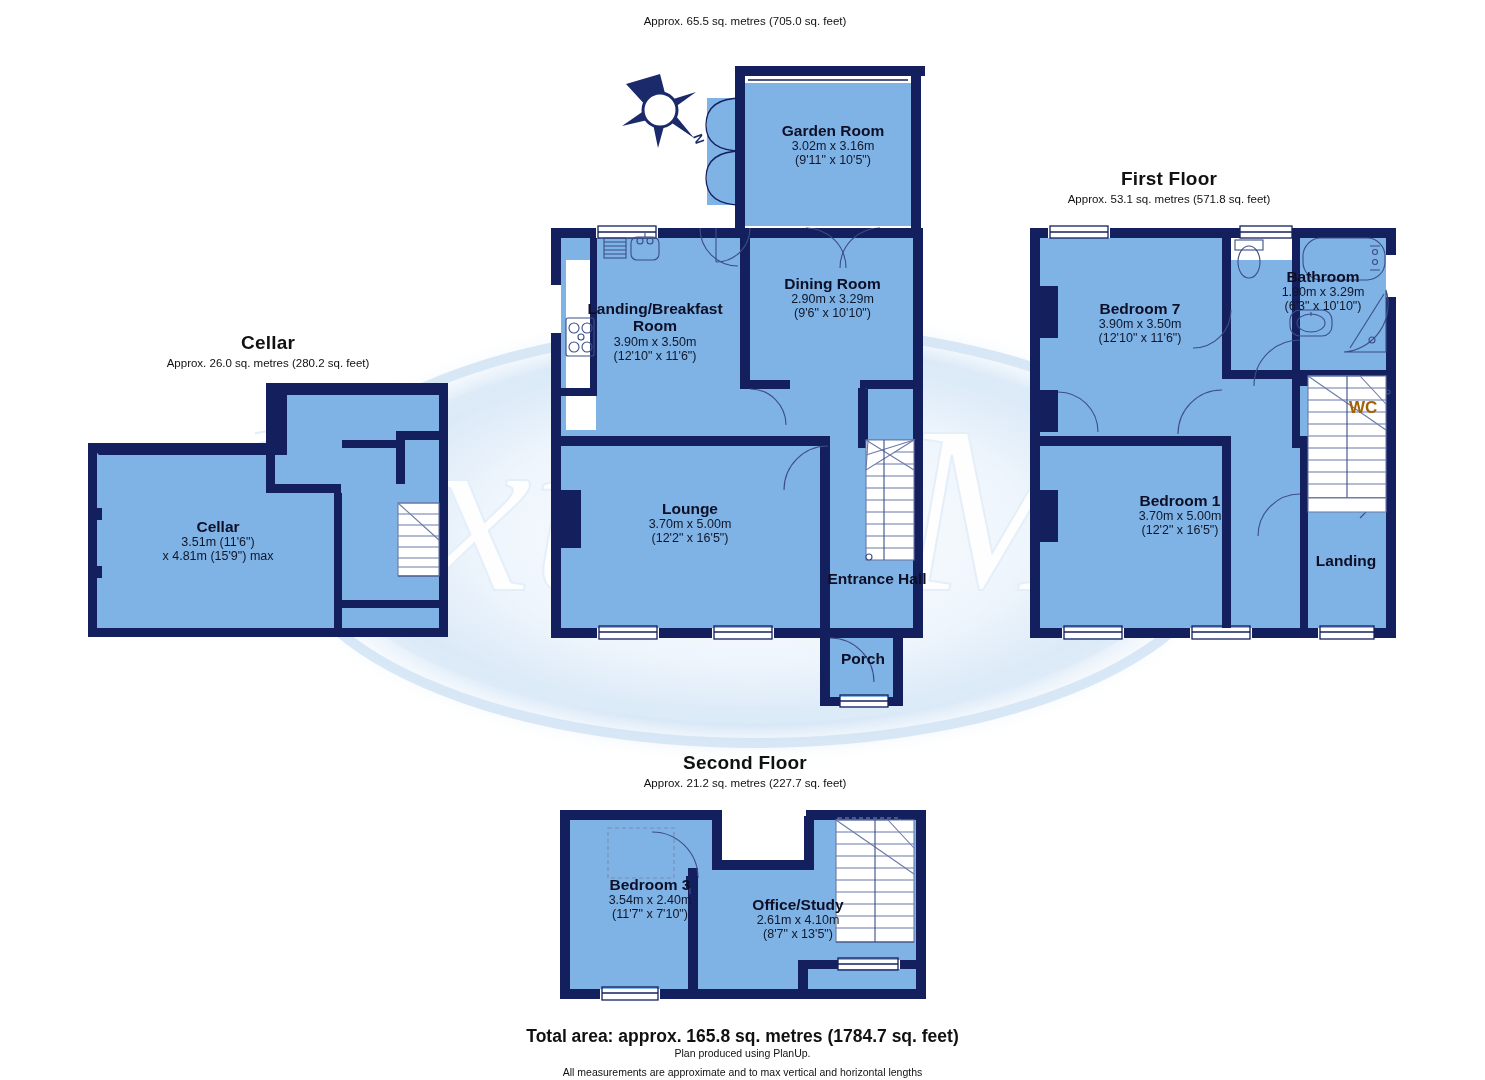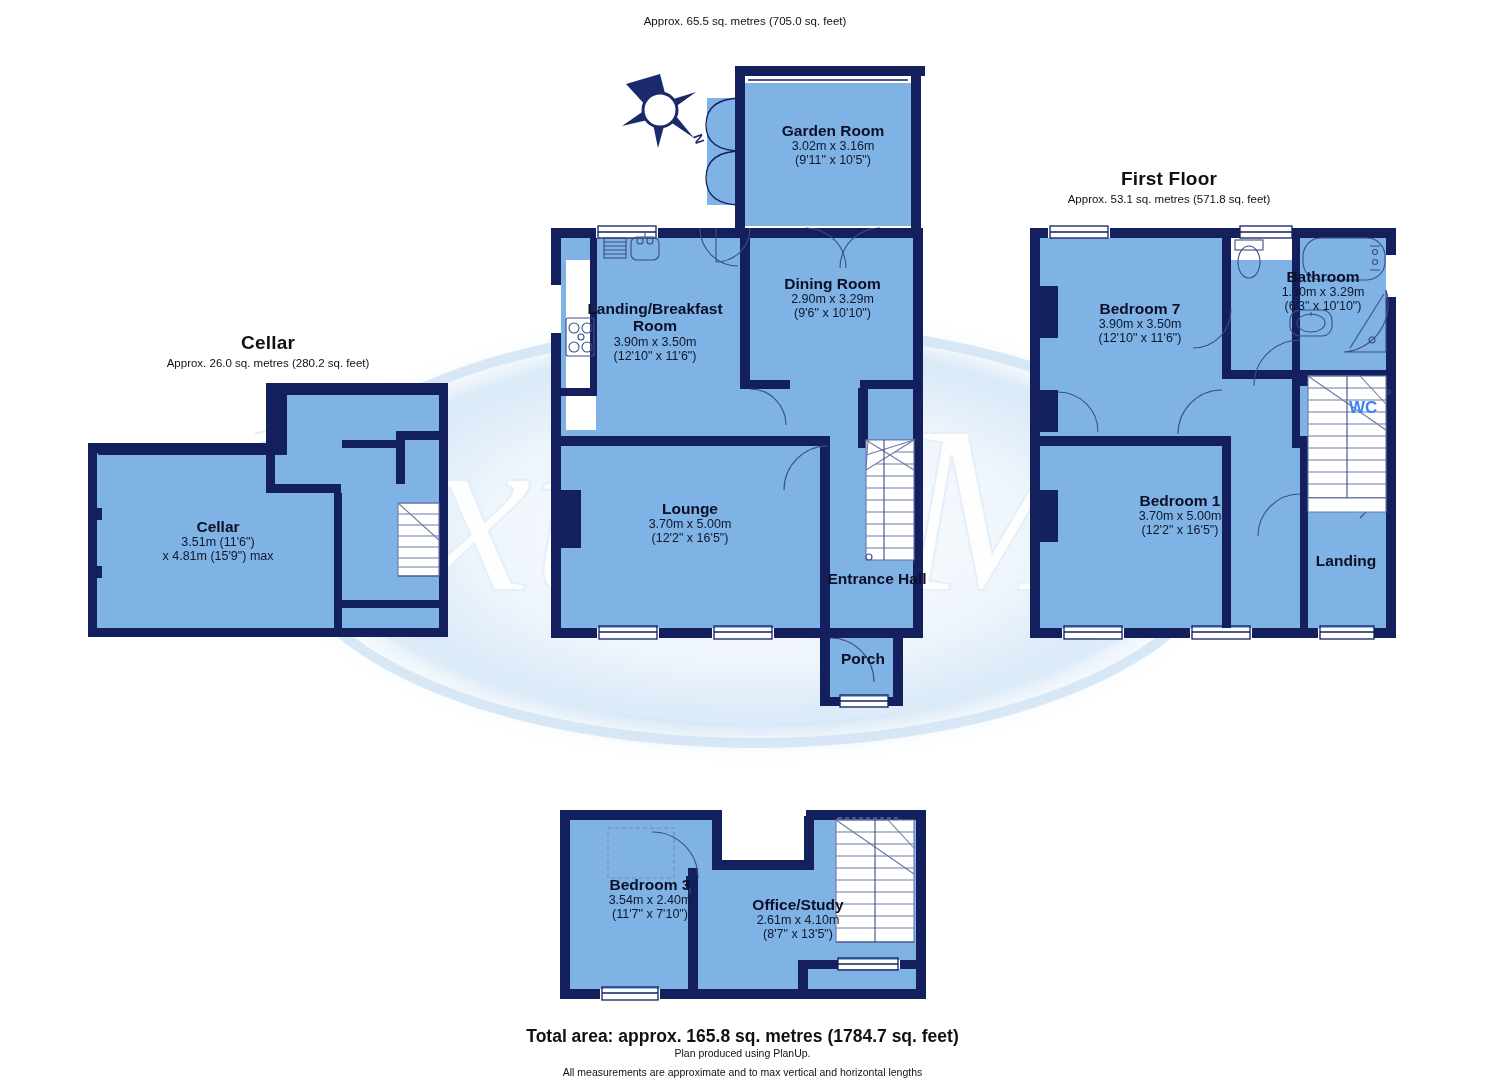--- a/index.html
+++ b/index.html
@@ -16,21 +16,21 @@
 
   .ttl{position:absolute;text-align:center;}
   .ttl .t1{font-size:19px;font-weight:bold;letter-spacing:.2px;line-height:22px;}
   .ttl .t2{font-size:11.5px;line-height:15px;margin-top:2px;}
 
   
   .lbl{position:absolute;text-align:center;line-height:1.12;white-space:nowrap;}
   .lbl .n{font-size:15.5px;font-weight:bold;color:#0d0f26;}
   .lbl .d{font-size:12.5px;color:#0f172a;}
 
-  .wc-lbl{position:absolute;font-size:17px;font-weight:bold;color:#3b82f6;}
+  .wc-lbl{position:absolute;font-size:17px;font-weight:bold;color:#a16207;}
 
   .foot{position:absolute;text-align:center;left:0;width:1485px;}
   .foot .big{font-size:17.5px;font-weight:bold;}
   .foot .sm{font-size:10.5px;line-height:13px;margin-top:6px;}
 
   svg.plan{position:absolute;left:0;top:0;width:1485px;height:1080px;
            overflow:visible;}
   .fill{fill:#7fb2e5;}
   .wall{fill:#14205e;}
   .wwhite{fill:#ffffff;}
@@ -359,20 +359,24 @@
 <div class="ttl" style="left:148px;top:332px;width:240px;">
   <div class="t1">Cellar</div>
   <div class="t2">Approx. 26.0 sq. metres (280.2 sq. feet)</div>
 </div>
 
 <div class="ttl" style="left:1044px;top:168px;width:250px;">
   <div class="t1">First Floor</div>
   <div class="t2">Approx. 53.1 sq. metres (571.8 sq. feet)</div>
 </div>
 
+<div class="ttl" style="left:600px;top:752px;width:290px;">
+  <div class="t1">Second Floor</div>
+  <div class="t2">Approx. 21.2 sq. metres (227.7 sq. feet)</div>
+</div>
 
 <div class="lbl" style="left:768px;top:122px;width:130px;">
   <div class="n">Garden Room</div>
   <div class="d">3.02m x 3.16m</div>
   <div class="d">(9'11" x 10'5")</div>
 </div>
 
 <div class="lbl" style="left:765px;top:275px;width:135px;">
   <div class="n">Dining Room</div>
   <div class="d">2.90m x 3.29m</div>

